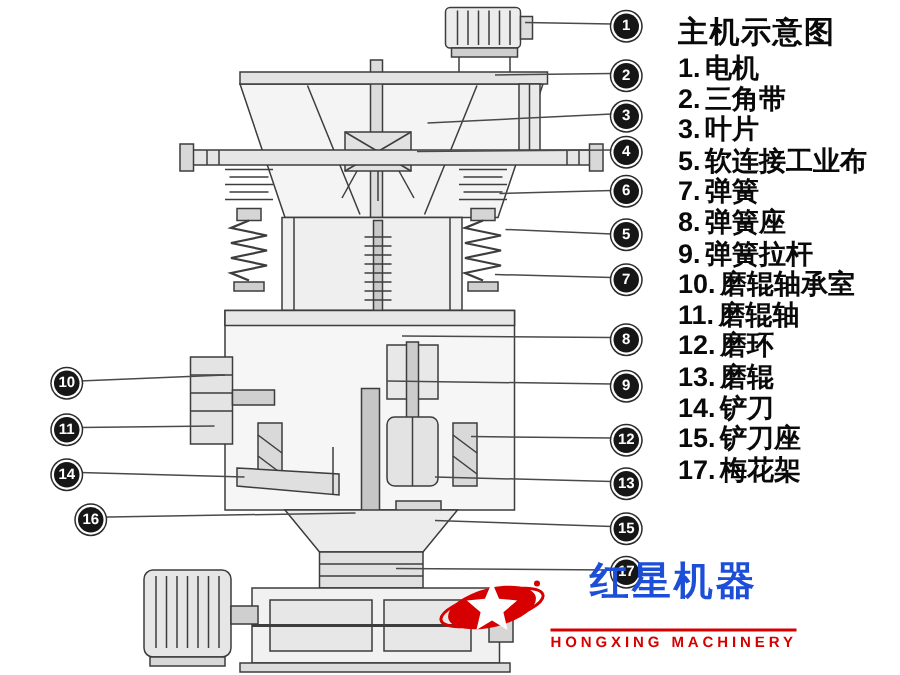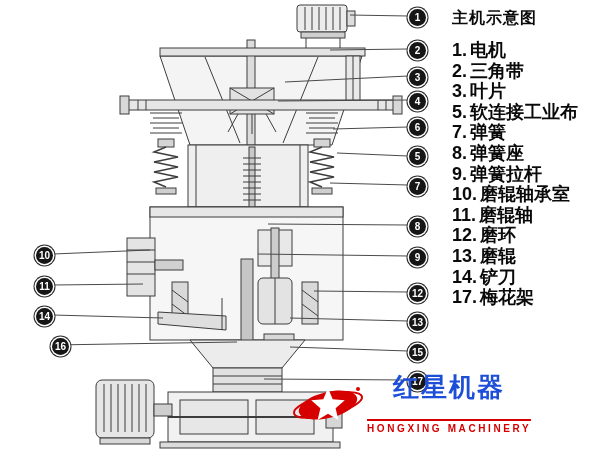--- a/index.html
+++ b/index.html
@@ -13,21 +13,21 @@
   .badge {
     position:absolute; width:17px; height:17px; border-radius:50%;
     background:#161616; color:#fff; font-size:10px; font-weight:bold;
     display:flex; align-items:center; justify-content:center;
     box-shadow: 0 0 0 1.5px #ffffff, 0 0 0 2.5px #2a2a2a;
     z-index:3; line-height:1;
   }
 
   
   .legend { position:absolute; left:452px; top:8px; width:146px; z-index:2; color:#0a0a0a; }
-  .legend-title { font-size:16px; font-weight:bold; letter-spacing:1px; margin-bottom:11px; }
+  .legend-title { font-size:20px; font-weight:bold; letter-spacing:1px; }
   .legend-item { font-size:18px; font-weight:bold; line-height:20.6px; white-space:nowrap; }
   .li-num { display:inline-block; margin-right:3px; }
 
   
   .watermark {
     position:absolute; left:291px; top:360px; width:309px; height:88px; z-index:5;
     display:flex; align-items:center; pointer-events:none;
   }
   .wm-logo { flex:0 0 auto; margin-right:2px; }
   .wm-textcol { display:flex; flex-direction:column; align-items:center; }
@@ -230,20 +230,21 @@
     <div class="legend-item"><span class="li-num">3.</span><span>叶片</span></div>
     <div class="legend-item"><span class="li-num">5.</span><span>软连接工业布</span></div>
     <div class="legend-item"><span class="li-num">7.</span><span>弹簧</span></div>
     <div class="legend-item"><span class="li-num">8.</span><span>弹簧座</span></div>
     <div class="legend-item"><span class="li-num">9.</span><span>弹簧拉杆</span></div>
     <div class="legend-item"><span class="li-num">10.</span><span>磨辊轴承室</span></div>
     <div class="legend-item"><span class="li-num">11.</span><span>磨辊轴</span></div>
     <div class="legend-item"><span class="li-num">12.</span><span>磨环</span></div>
     <div class="legend-item"><span class="li-num">13.</span><span>磨辊</span></div>
     <div class="legend-item"><span class="li-num">14.</span><span>铲刀</span></div>
+    <div class="legend-item"><span class="li-num">15.</span><span>铲刀座</span></div>
     <div class="legend-item"><span class="li-num">17.</span><span>梅花架</span></div>
   </div>
 
   <div class="watermark">
     <svg class="wm-logo" width="74" height="58" viewBox="0 0 74 58">
       <g transform="rotate(-14 37 30)">
         <ellipse cx="37" cy="30" rx="30" ry="13" fill="#d60000"></ellipse>
         <ellipse cx="37" cy="30" rx="35" ry="10" fill="none" stroke="#d60000" stroke-width="2"></ellipse>
       </g>
       <polygon fill="#ffffff" points="37,13 41.7,24.2 53.8,25.3 44.6,33.2 47.4,45 37,38.7 26.6,45 29.4,33.2 20.2,25.3 32.3,24.2"></polygon>

